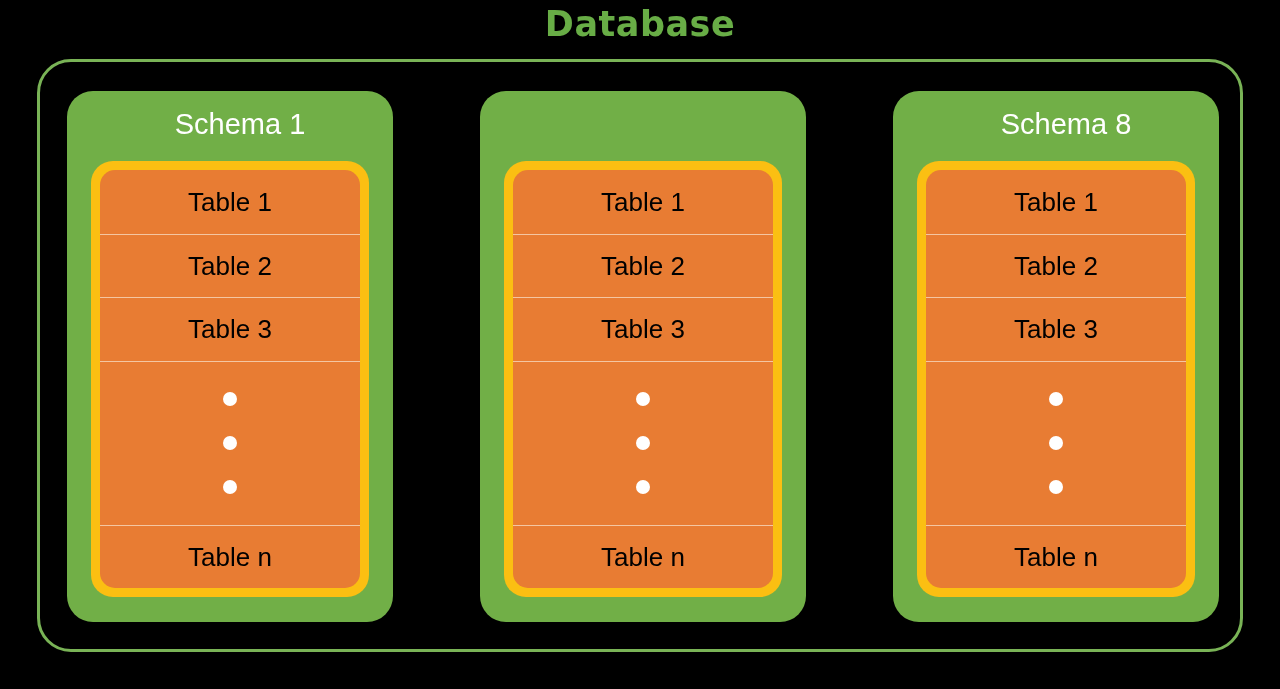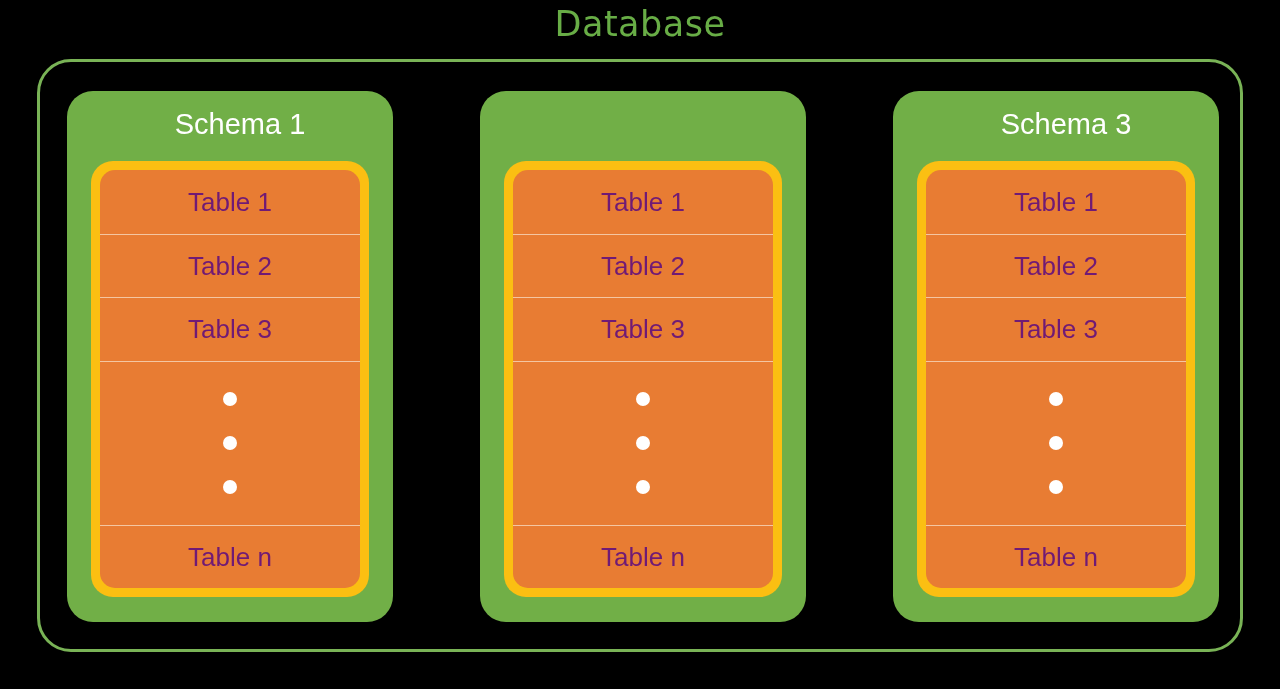--- a/index.html
+++ b/index.html
@@ -18,21 +18,21 @@
 
   
   #diagram-title {
     position: absolute;
     left: 0;
     top: 2px;
     width: 1280px;
     text-align: center;
     color: #68ad46;
     font-size: 35px;
-    font-weight: normal;
+    font-weight: bold;
     letter-spacing: 0.5px;
     line-height: 44px;
     font-family: "DejaVu Sans", sans-serif;
     user-select: none;
   }
 
   
   #database-boundary {
     position: absolute;
     left: 37px;
@@ -105,21 +105,21 @@
     display: flex;
     flex-direction: column;
   }
 
   .table-row {
     height: 63.5px;
     flex: 0 0 63.5px;
     display: flex;
     align-items: center;
     justify-content: center;
-    color: #701a75;
+    color: #000000;
     font-size: 26px;
     line-height: 30px;
     box-sizing: border-box;
     border-top: 1px solid #f4c6a2;
     user-select: none;
     font-family: "Liberation Sans", sans-serif;
   }
   .table-row.first {
     border-top: none;
   }
@@ -179,21 +179,21 @@
           <span class="ellipsis-dot"></span>
           <span class="ellipsis-dot"></span>
           <span class="ellipsis-dot"></span>
         </div>
         <div class="table-row">Table n</div>
       </div>
     </div>
   </div>
 
   <div class="schema-box">
-    <div class="schema-label">Schema 3</div>
+    <div class="schema-label">Schema 8</div>
     <div class="table-stack-outer">
       <div class="table-stack">
         <div class="table-row first">Table 1</div>
         <div class="table-row">Table 2</div>
         <div class="table-row">Table 3</div>
         <div class="ellipsis-row">
           <span class="ellipsis-dot"></span>
           <span class="ellipsis-dot"></span>
           <span class="ellipsis-dot"></span>
         </div>

